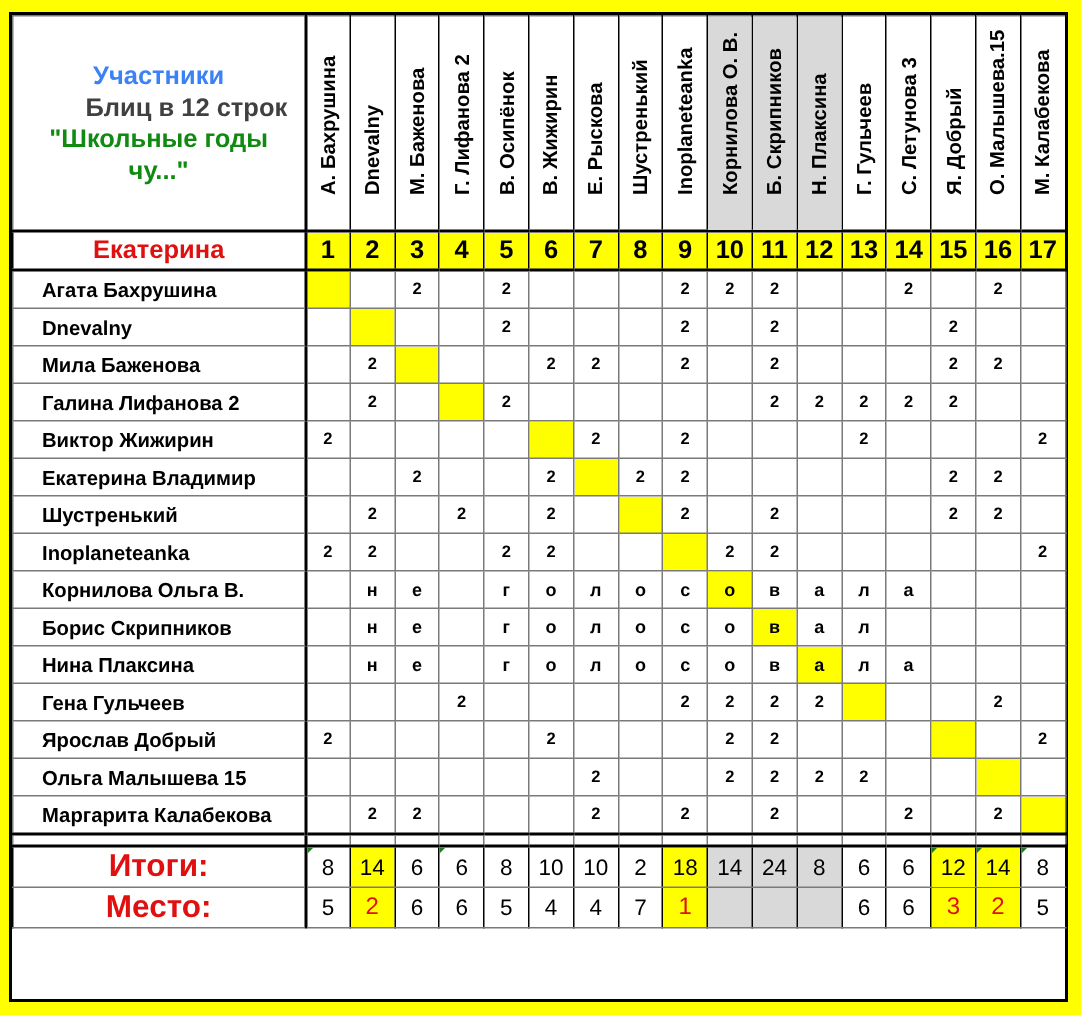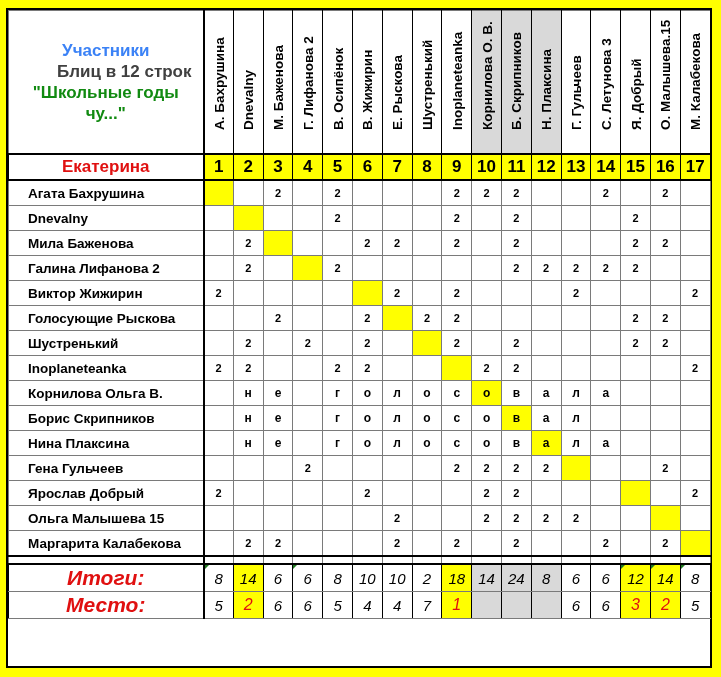--- a/index.html
+++ b/index.html
@@ -33,21 +33,21 @@
   }
   .numrow td { height:24px; background:#ffff00; font-weight:bold; font-size:17px; border-left:1px solid #000; border-right:1px solid #000; border-bottom:2px solid #000; }
   .numrow td.label { background:#fff; color:#e01010; font-size:17px; border-right:2px solid #000; }
   .data td { height:24px; font-weight:bold; font-size:11px; color:#000; }
   .data td.name { text-align:left; padding-left:19px; font-size:13.5px; border-right:2px solid #000; border-bottom:1px solid #7a7a7a; }
   .data td.diag { background:#ffff00; }
   .data td.letter { font-size:12px; }
   .data td:nth-child(2), .data td:nth-child(3) { }
   .spacer td { height:6px; border-top:2px solid #000; border-bottom:2px solid #000; }
   .spacer td.name { border-right:2px solid #000; }
-  .tot td { height:26px; font-size:15px; color:#000; border-left:1px solid #000; border-right:1px solid #000;font-style:italic; }
+  .tot td { height:26px; font-size:15px; color:#000; border-left:1px solid #000; border-right:1px solid #000; }
   .tot td.label { color:#e01010; font-weight:bold; font-size:21px; border-right:2px solid #000; }
   .tot td.hl { background:#ffff00; }
   .tot td.grey { background:#d9d9d9; }
   .tot td.red { color:#e01010; font-size:16px; }
   .totals-row td { border-bottom:1px solid #7a7a7a; }
   .marker { position:relative; }
   .marker::before { content:""; position:absolute; left:0; top:0; border-top:4px solid #217a21; border-right:4px solid transparent; }
 </style>
 </head>
 <body>
@@ -248,21 +248,21 @@
           <td class=""></td>
           <td class=""></td>
           <td class=""></td>
           <td class="">2</td>
           <td class=""></td>
           <td class=""></td>
           <td class=""></td>
           <td class="">2</td>
         </tr>
         <tr class="data">
-          <td class="name">Голосующие Рыскова</td>
+          <td class="name">Екатерина Владимир</td>
           <td class=""></td>
           <td class=""></td>
           <td class="">2</td>
           <td class=""></td>
           <td class=""></td>
           <td class="">2</td>
           <td class="diag"></td>
           <td class="">2</td>
           <td class="">2</td>
           <td class=""></td>

